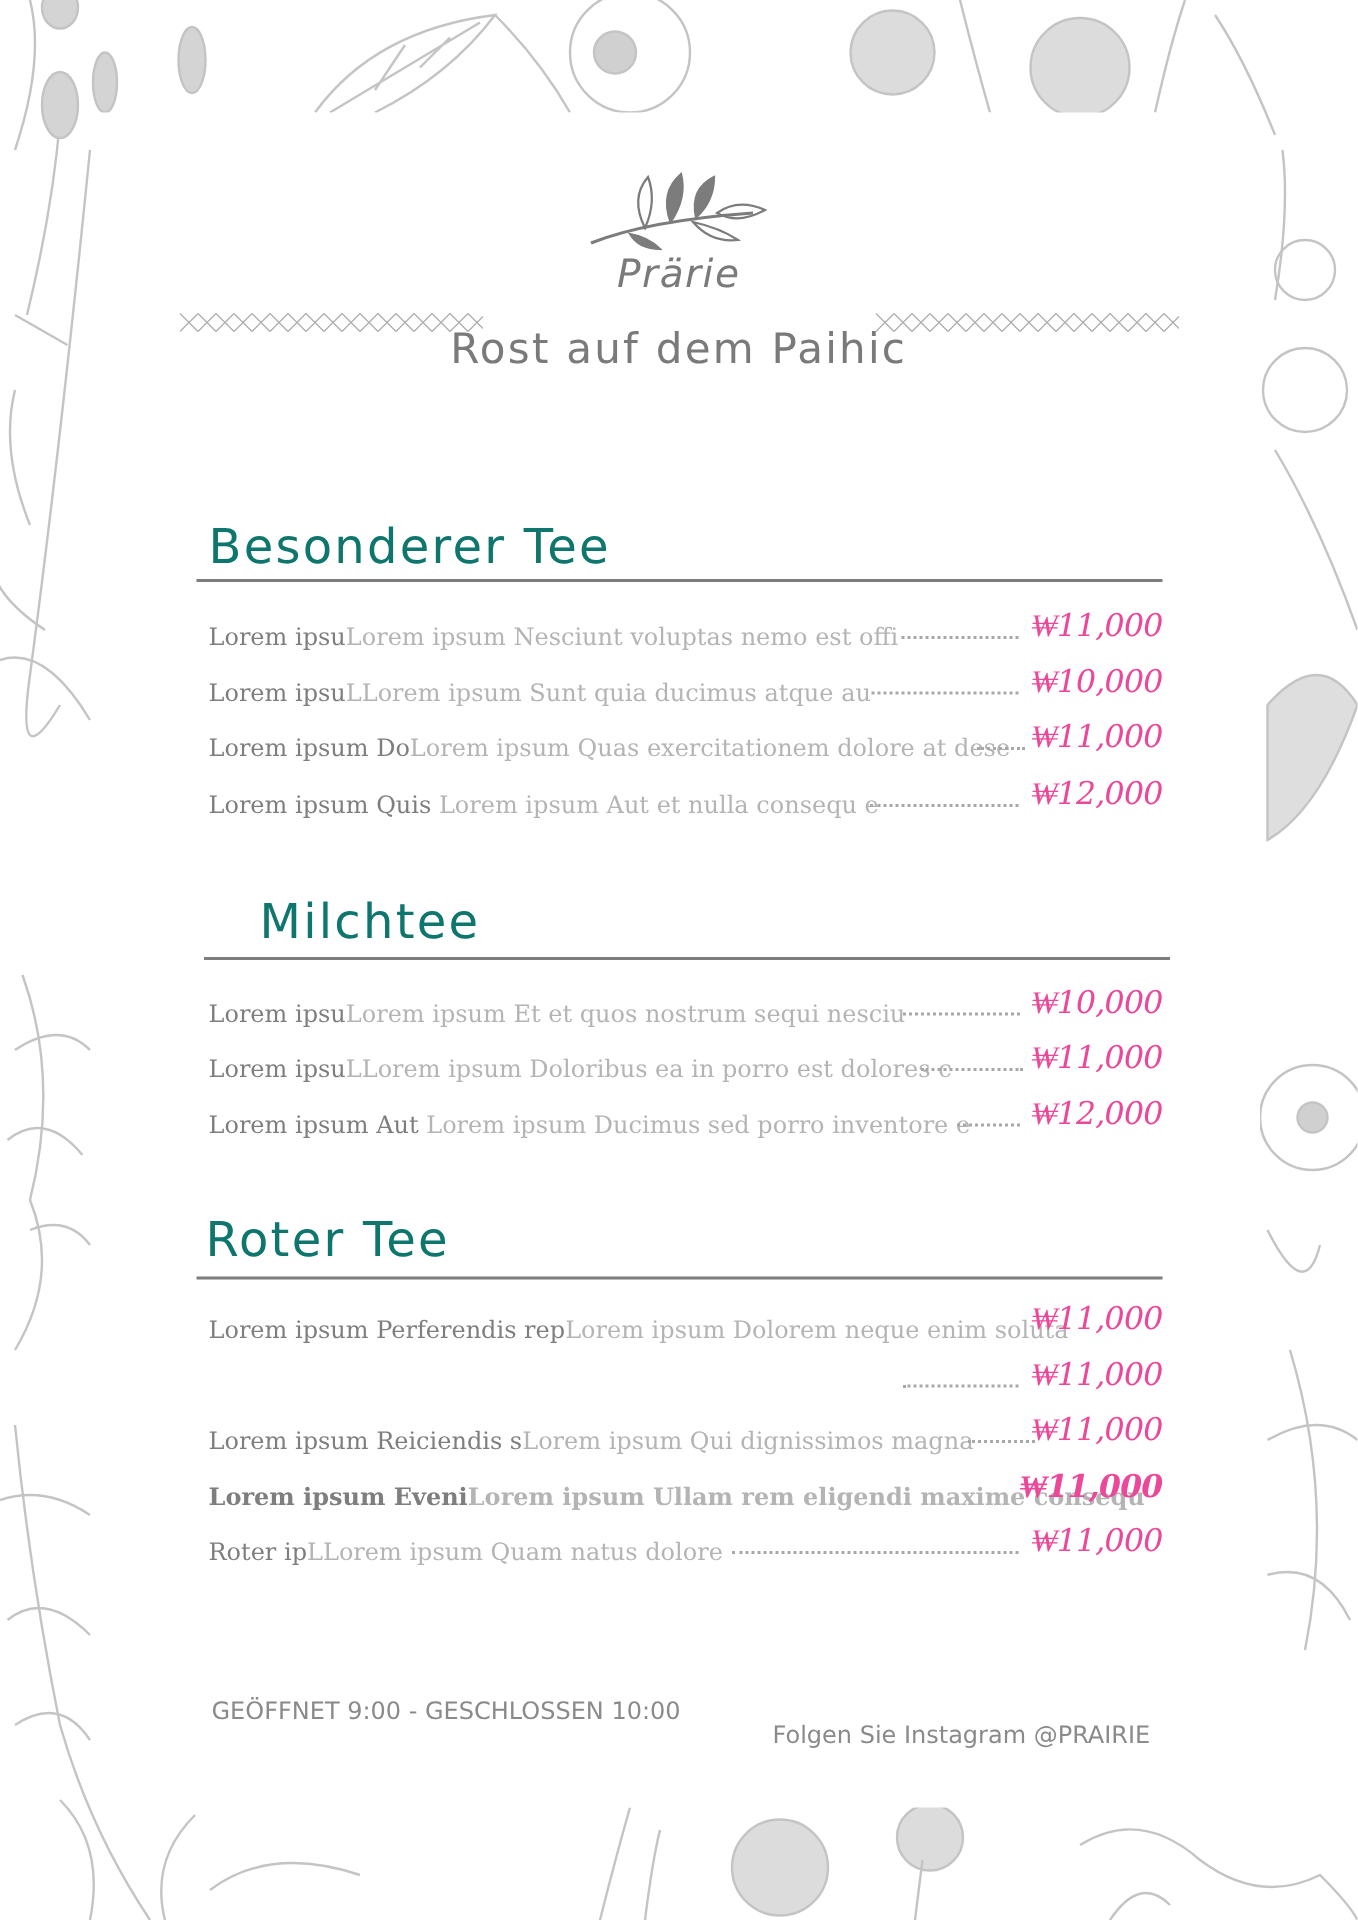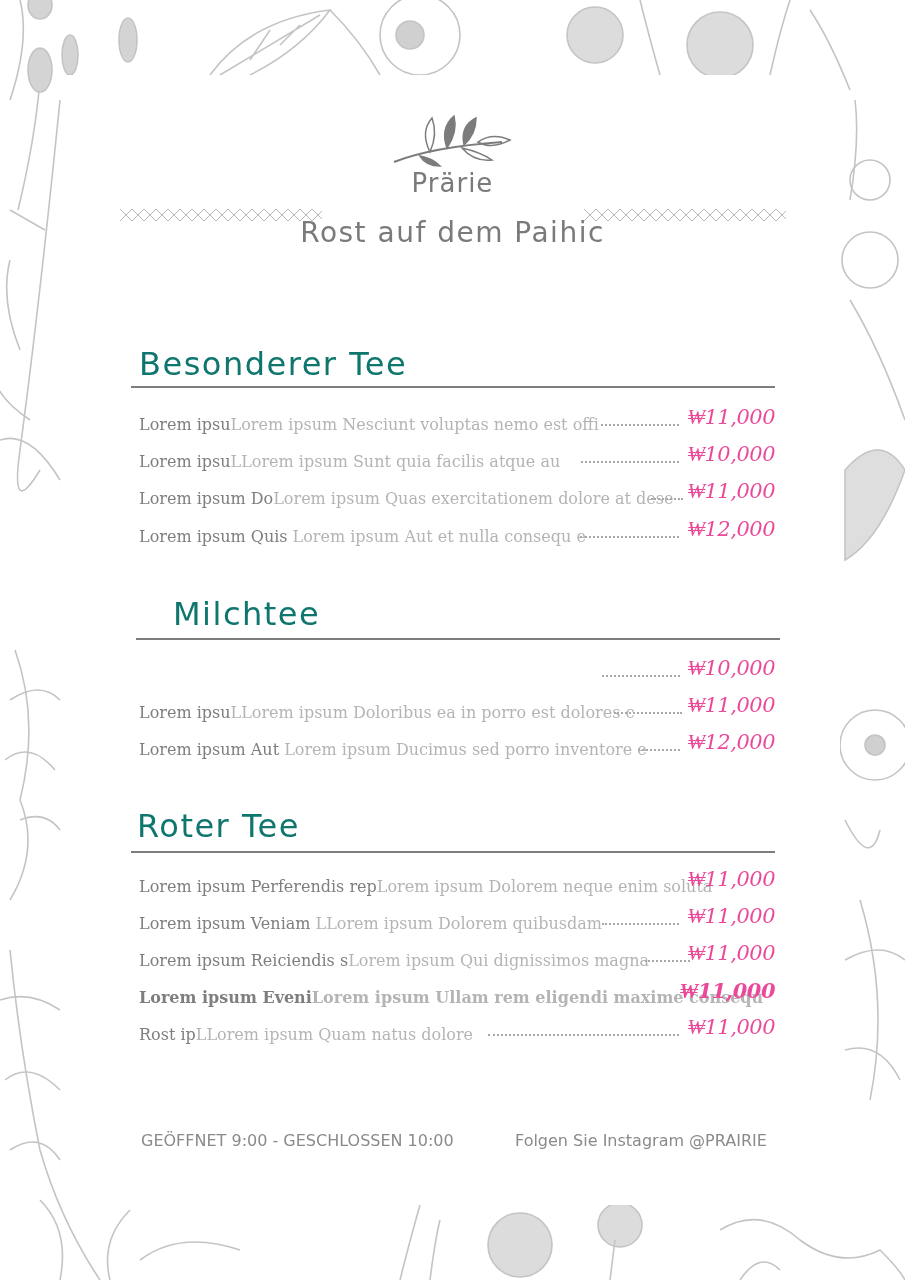--- a/index.html
+++ b/index.html
@@ -11,21 +11,21 @@
   .bg svg { width: 100%; height: 100%; display: block; }
 
   .card {
     position: absolute; left: 65px; top: 75px; width: 775px; height: 1130px;
     background: #ffffff;
   }
 
   .logo { position: absolute; left: 392px; top: 112px; width: 120px; height: 55px; }
   .brand {
     position: absolute; left: 0; width: 905px; top: 168px; text-align: center;
-    font-family: "DejaVu Sans", sans-serif; font-size: 26px; color: #7a7a7a; letter-spacing: 1px;
+    font-family: "DejaVu Sans", sans-serif; font-size: 26px; color: #7a7a7a; letter-spacing: 1px; font-style: italic;
   }
   .deco { position: absolute; top: 208px; height: 14px; }
   .deco-left { left: 120px; width: 202px; }
   .deco-right { left: 584px; width: 202px; }
   .subtitle {
     position: absolute; left: 0; width: 905px; top: 216px; text-align: center;
     font-size: 28px; color: #7a7a7a; letter-spacing: 1.5px;
   }
 
   .section-title {
@@ -48,21 +48,21 @@
     position: absolute; right: 0; top: -10px; white-space: nowrap;
     font-family: "DejaVu Serif", serif; font-style: italic;
     font-size: 21px; color: #ec4899; letter-spacing: -0.5px;
   }
 
   .footer-left, .footer-right {
     position: absolute; top: 1131px; font-size: 16px; color: #8a8a8a;
     white-space: nowrap;
   }
   .footer-left { left: 141px; text-align: center; }
-  .footer-right { left: 515px; }
+  .footer-right { left: 515px; margin-top: 16px; }
 </style>
 </head>
 <body>
 
 <div class="bg">
   <svg viewBox="0 0 905 1280">
     <g fill="none" stroke="#c4c4c4" stroke-width="1.6">
 
       <path d="M10 100 Q30 40 20 0"></path>
       <path d="M18 210 Q35 140 40 80"></path>
@@ -143,39 +143,40 @@
 
 <div class="section-title" style="left:139px; top:345px;">Besonderer Tee</div>
 <div class="section-rule" style="left:131px; top:386px; width:644px;"></div>
 
 <div class="row" style="top:415px;">
   <span class="item-name"><span class="bold">Lorem ipsu</span><span class="desc">Lorem ipsum Nesciunt voluptas nemo est offi</span></span>
   <span class="dots" style="left:462px; width:78px;"></span>
   <span class="price" style="right:4px;">₩11,000</span>
 </div>
 <div class="row" style="top:452px;">
-  <span class="item-name"><span class="bold">Lorem ipsu</span><span class="desc">LLorem ipsum Sunt quia facilis atque au</span></span>
+  <span class="item-name"><span class="bold">Lorem ipsu</span><span class="desc">LLorem ipsum Sunt quia ducimus atque au</span></span>
   <span class="dots" style="left:442px; width:98px;"></span>
   <span class="price" style="right:4px;">₩10,000</span>
 </div>
 <div class="row" style="top:489px;">
   <span class="item-name"><span class="bold">Lorem ipsum Do</span><span class="desc">Lorem ipsum Quas exercitationem dolore at dese</span></span>
   <span class="dots" style="left:512px; width:32px;"></span>
   <span class="price" style="right:4px;">₩11,000</span>
 </div>
 <div class="row" style="top:527px;">
   <span class="item-name"><span class="bold">Lorem ipsum Quis </span><span class="desc">Lorem ipsum Aut et nulla consequ e</span></span>
   <span class="dots" style="left:441px; width:99px;"></span>
   <span class="price" style="right:4px;">₩12,000</span>
 </div>
 
 <div class="section-title" style="left:137px; top:595px;margin-left:36px;">Milchtee</div>
 <div class="section-rule" style="left:136px; top:638px; width:644px;"></div>
 
 <div class="row" style="top:666px;">
+  <span class="item-name"><span class="bold">Lorem ipsu</span><span class="desc">Lorem ipsum Et et quos nostrum sequi nesciu</span></span>
   <span class="dots" style="left:463px; width:78px;"></span>
   <span class="price" style="right:4px;">₩10,000</span>
 </div>
 <div class="row" style="top:703px;">
   <span class="item-name"><span class="bold">Lorem ipsu</span><span class="desc">LLorem ipsum Doloribus ea in porro est dolores c</span></span>
   <span class="dots" style="left:475px; width:68px;"></span>
   <span class="price" style="right:4px;">₩11,000</span>
 </div>
 <div class="row" style="top:740px;">
   <span class="item-name"><span class="bold">Lorem ipsum Aut </span><span class="desc">Lorem ipsum Ducimus sed porro inventore e</span></span>
@@ -184,33 +185,32 @@
 </div>
 
 <div class="section-title" style="left:137px; top:807px;">Roter Tee</div>
 <div class="section-rule" style="left:131px; top:851px; width:644px;"></div>
 
 <div class="row" style="top:877px;">
   <span class="item-name"><span class="bold">Lorem ipsum Perferendis rep</span><span class="desc">Lorem ipsum Dolorem neque enim soluta</span></span>
   <span class="price" style="right:4px;">₩11,000</span>
 </div>
 <div class="row" style="top:914px;">
-  <span class="item-name"><span class="bold">Lorem ipsum Veniam </span><span class="desc">LLorem ipsum Dolorem quibusdam</span></span>
   <span class="dots" style="left:463px; width:77px;"></span>
   <span class="price" style="right:4px;">₩11,000</span>
 </div>
 <div class="row" style="top:951px;">
   <span class="item-name"><span class="bold">Lorem ipsum Reiciendis s</span><span class="desc">Lorem ipsum Qui dignissimos magna</span></span>
   <span class="dots" style="left:506px; width:45px;"></span>
   <span class="price" style="right:4px;">₩11,000</span>
 </div>
 <div class="row" style="top:988px;font-weight:bold;">
   <span class="item-name"><span class="bold">Lorem ipsum Eveni</span><span class="desc">Lorem ipsum Ullam rem eligendi maxime consequ</span></span>
   <span class="price" style="right:4px;">₩11,000</span>
 </div>
 <div class="row" style="top:1025px;">
-  <span class="item-name"><span class="bold">Rost ip</span><span class="desc">LLorem ipsum Quam natus dolore</span></span>
+  <span class="item-name"><span class="bold">Roter ip</span><span class="desc">LLorem ipsum Quam natus dolore</span></span>
   <span class="dots" style="left:349px; width:191px;"></span>
   <span class="price" style="right:4px;">₩11,000</span>
 </div>
 
 <div class="footer-left">GEÖFFNET 9:00 - GESCHLOSSEN 10:00</div>
 <div class="footer-right">Folgen Sie Instagram @PRAIRIE</div>
 
 </body></html>

